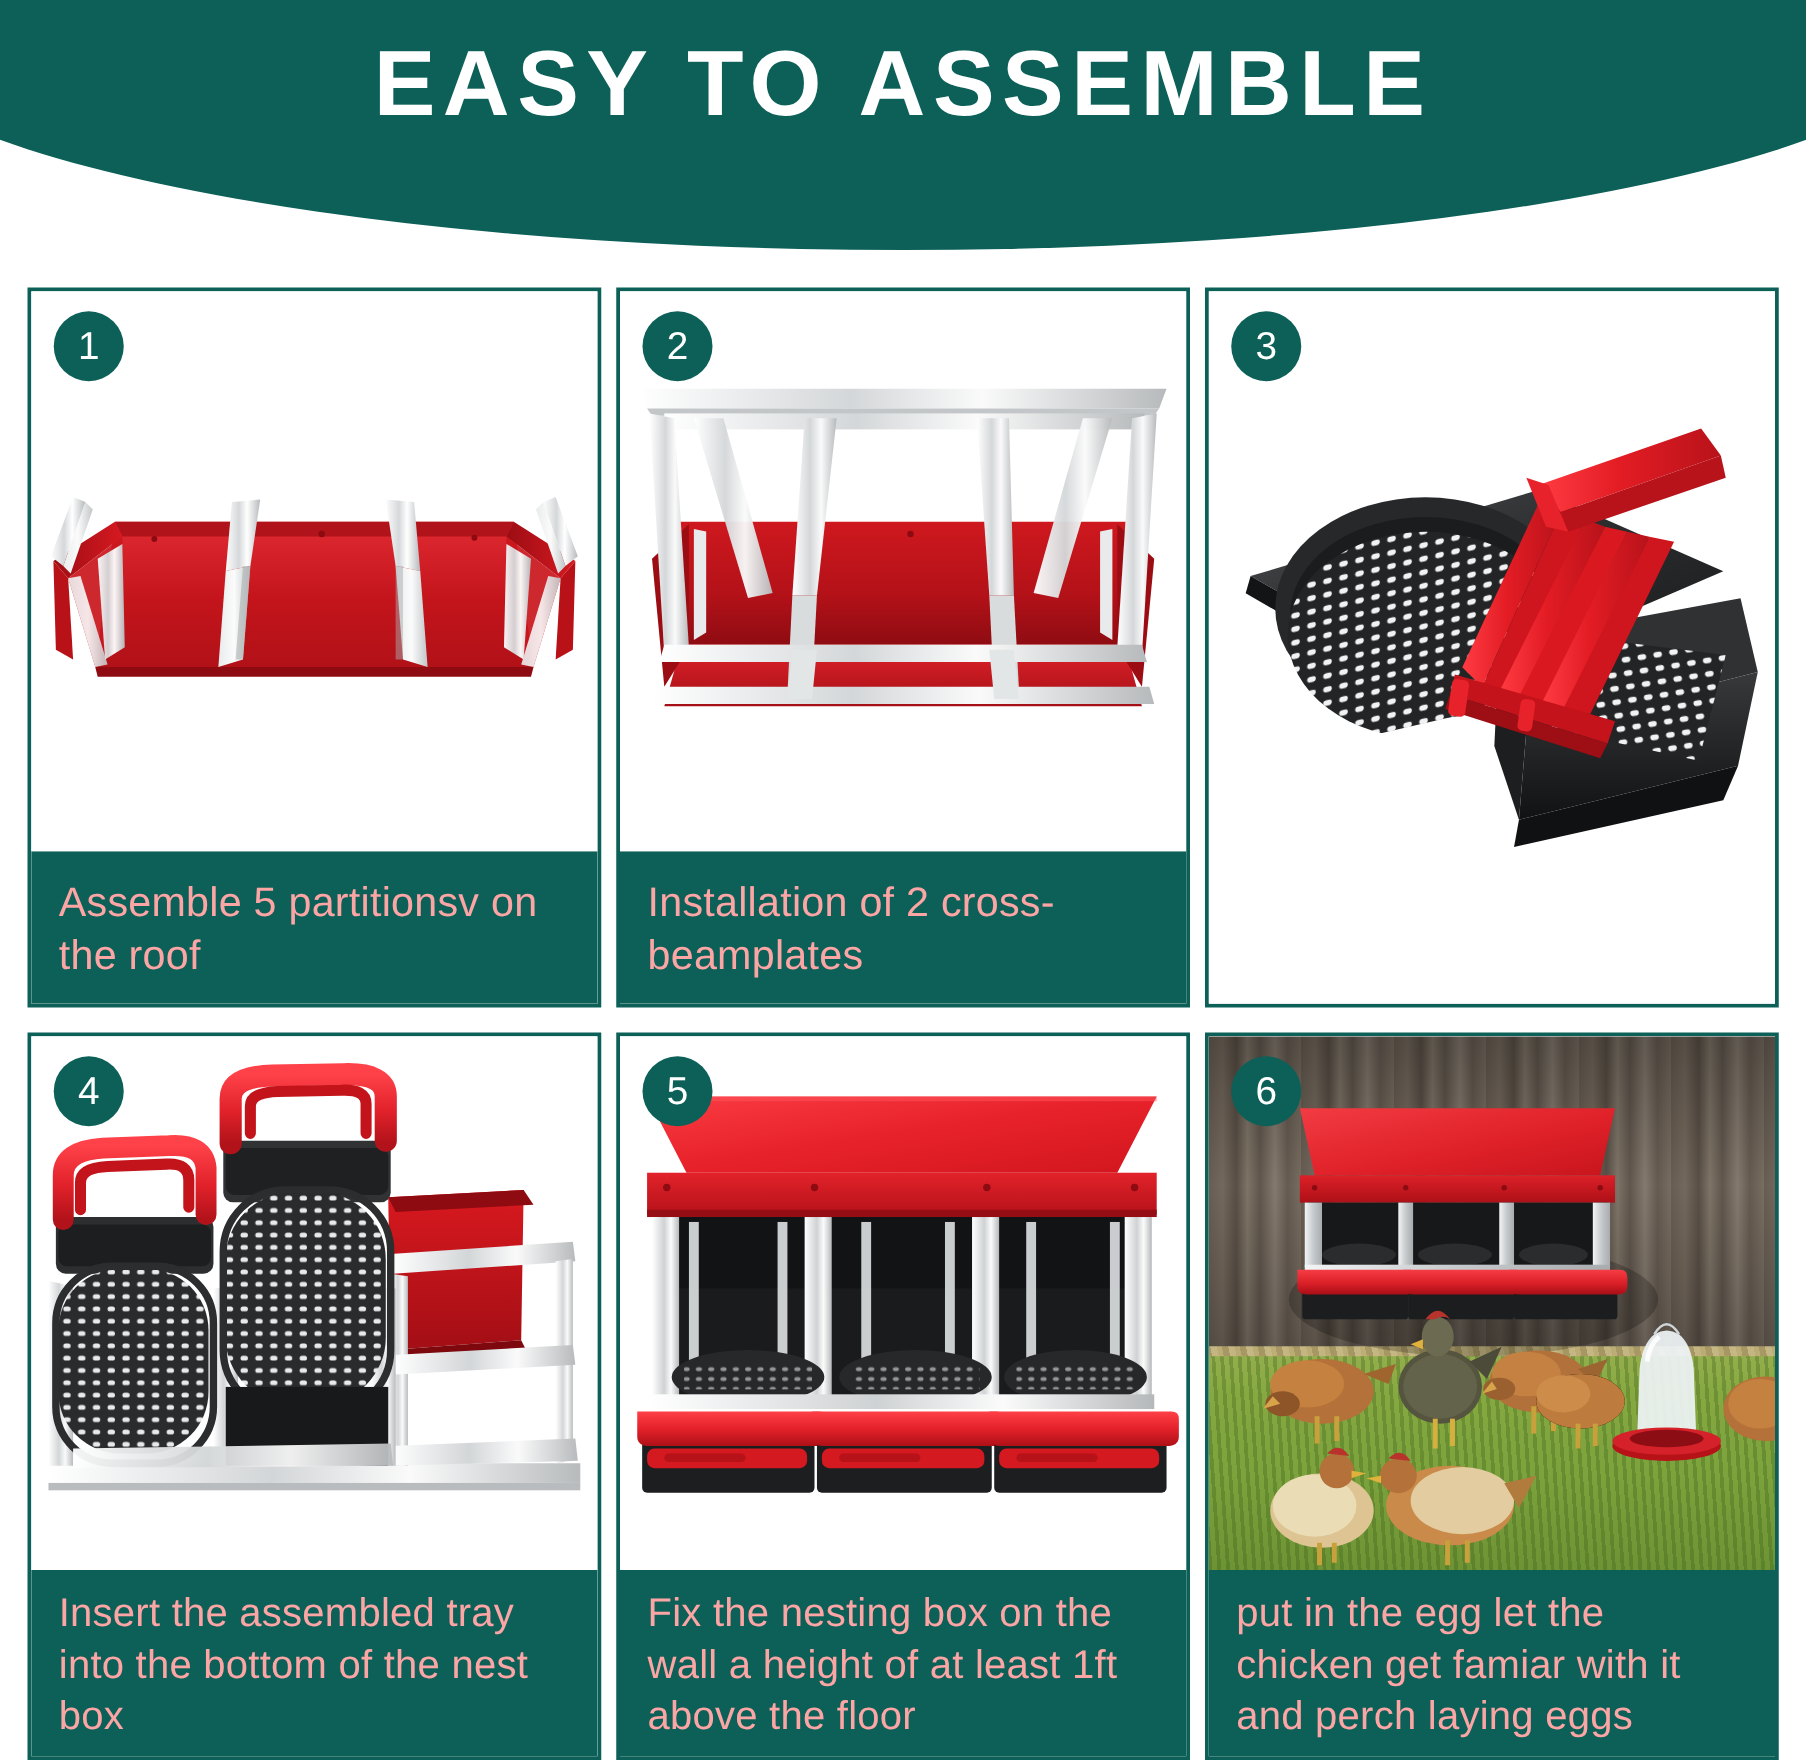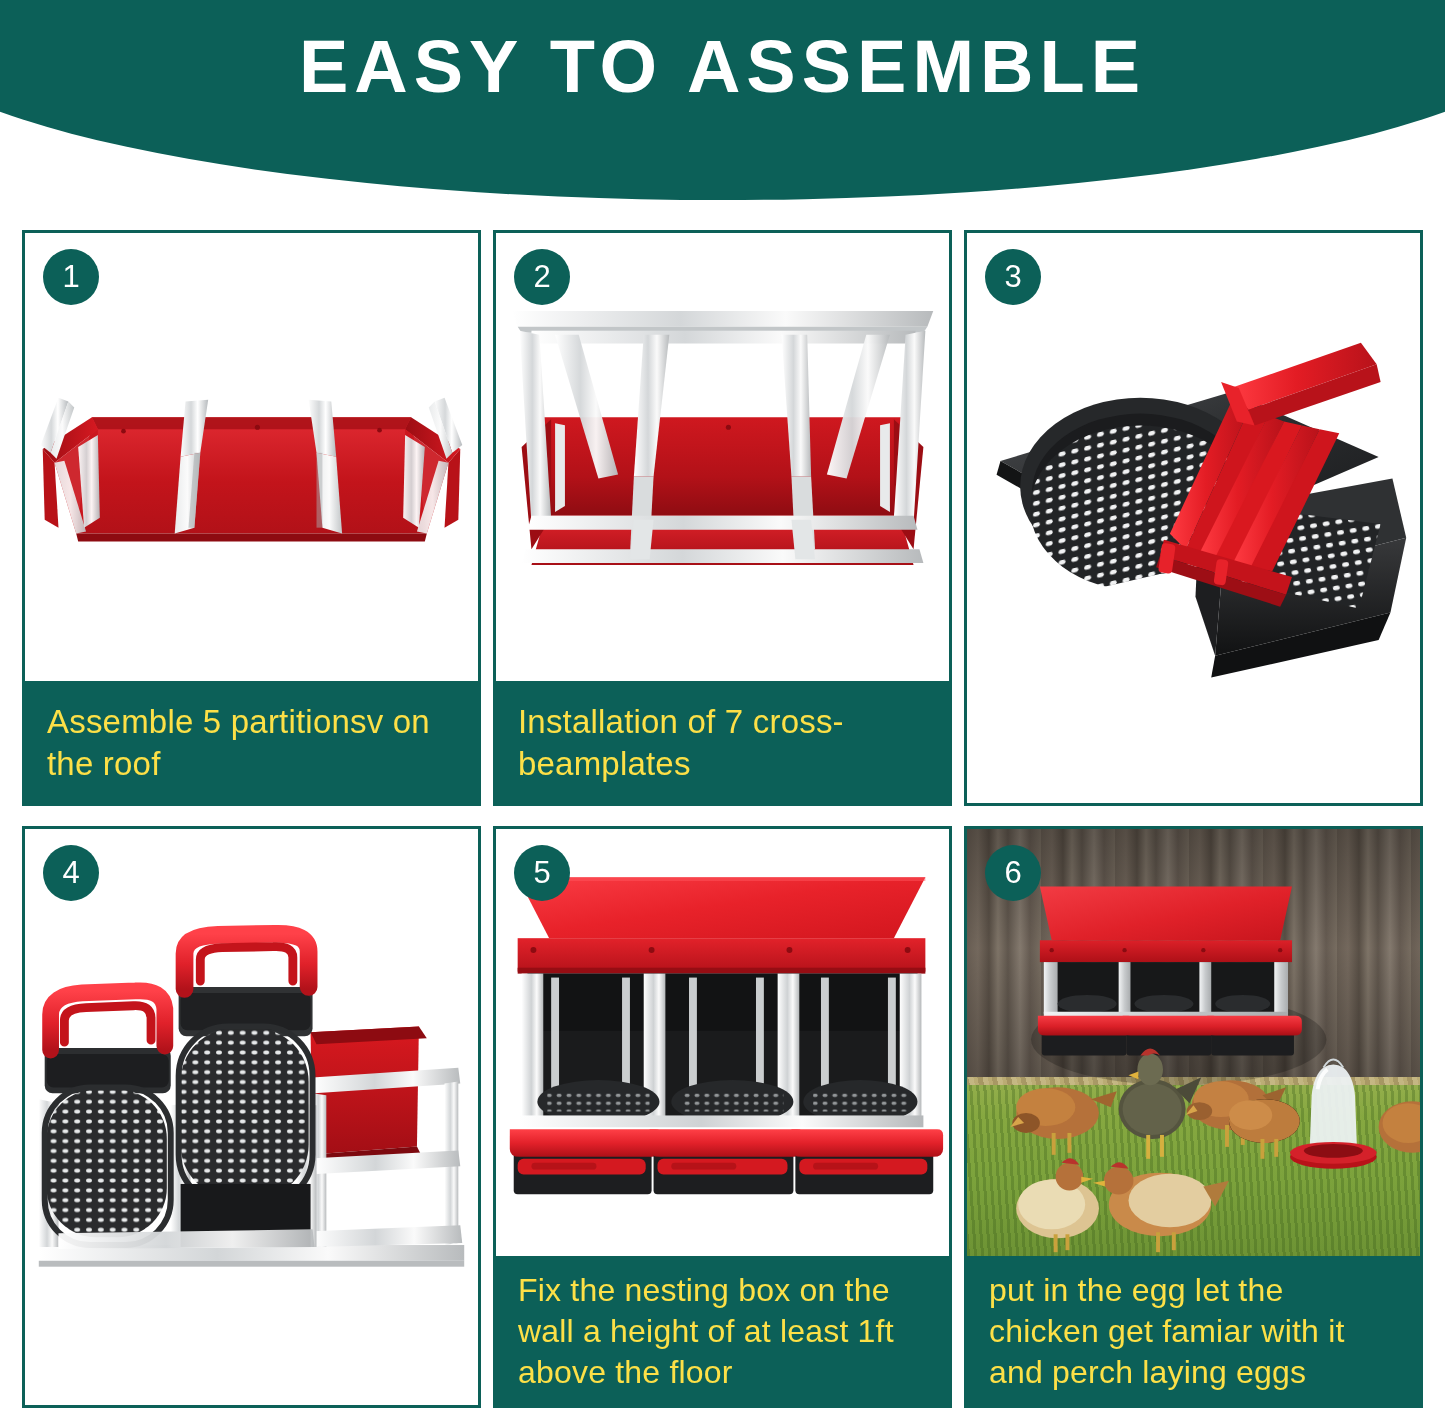--- a/index.html
+++ b/index.html
@@ -90,21 +90,21 @@
     display: flex;
     align-items: center;
     justify-content: center;
     z-index: 6;
     font-family: "Liberation Sans", sans-serif;
   }
 
   .caption {
     flex: 0 0 auto;
     background: #0c6058;
-    color: #fde047;
+    color: #fca5a5;
     font-size: 33px;
     line-height: 1.28;
     padding: 20px 22px 18px 22px;
     font-family: "Liberation Sans", sans-serif;
     font-weight: 400;
     letter-spacing: .2px;
   }
   .caption.three-line { padding-top: 14px; padding-bottom: 12px; font-size: 32px; }
 
   .art { position: absolute; inset: 0; }
@@ -261,21 +261,21 @@
 
             <polygon points="140,254 160,254 156,294 136,294" fill="#e3e6e7"></polygon>
             <polygon points="300,254 320,254 324,294 304,294" fill="#e3e6e7"></polygon>
 
             <polygon points="60,156 70,158 70,240 60,246" fill="#e8eaeb"></polygon>
             <polygon points="400,156 390,158 390,240 400,246" fill="#e8eaeb"></polygon>
             <circle cx="236" cy="160" r="2.6" fill="#8c0a10"></circle>
           </svg>
         </div>
       </div>
-      <div class="caption">Installation of 7 cross-beamplates</div>
+      <div class="caption">Installation of 2 cross-beamplates</div>
     </div>
 
     <div class="card">
       <div class="card-figure">
         <div class="badge">3</div>
         <div class="art">
           <svg viewBox="0 0 460 380" width="100%" height="100%" preserveAspectRatio="xMidYMid meet">
             <defs>
               <linearGradient id="g3blk" x1="0" y1="0" x2="1" y2="1">
                 <stop offset="0%" stop-color="#4b4d50"></stop>
@@ -423,20 +423,21 @@
               <rect x="158" y="258" width="132" height="64" fill="#18191b"></rect>
 
               <path d="M162 60 L162 24 Q162 6 196 5 L254 4 Q288 3 288 22 L288 58" fill="none" stroke="url(#g4redh)" stroke-width="18" stroke-linecap="round"></path>
               <path d="M178 52 L178 30 Q178 19 200 18 L252 17 Q272 16 272 28 L272 52" fill="none" stroke="#c4141b" stroke-width="9" stroke-linecap="round"></path>
             </g>
 
             <polygon points="34,308 292,304 294,322 34,324" fill="url(#g4al)" opacity=".95"></polygon>
           </svg>
         </div>
       </div>
+      <div class="caption three-line">Insert the assembled tray into the bottom of the nest box</div>
     </div>
 
     <div class="card">
       <div class="card-figure">
         <div class="badge">5</div>
         <div class="art">
           <svg viewBox="0 0 460 380" width="100%" height="100%" preserveAspectRatio="xMidYMid meet">
             <defs>
               <linearGradient id="g5rooftop" x1="0" y1="0" x2="1" y2="1">
                 <stop offset="0%" stop-color="#fa3c44"></stop>

